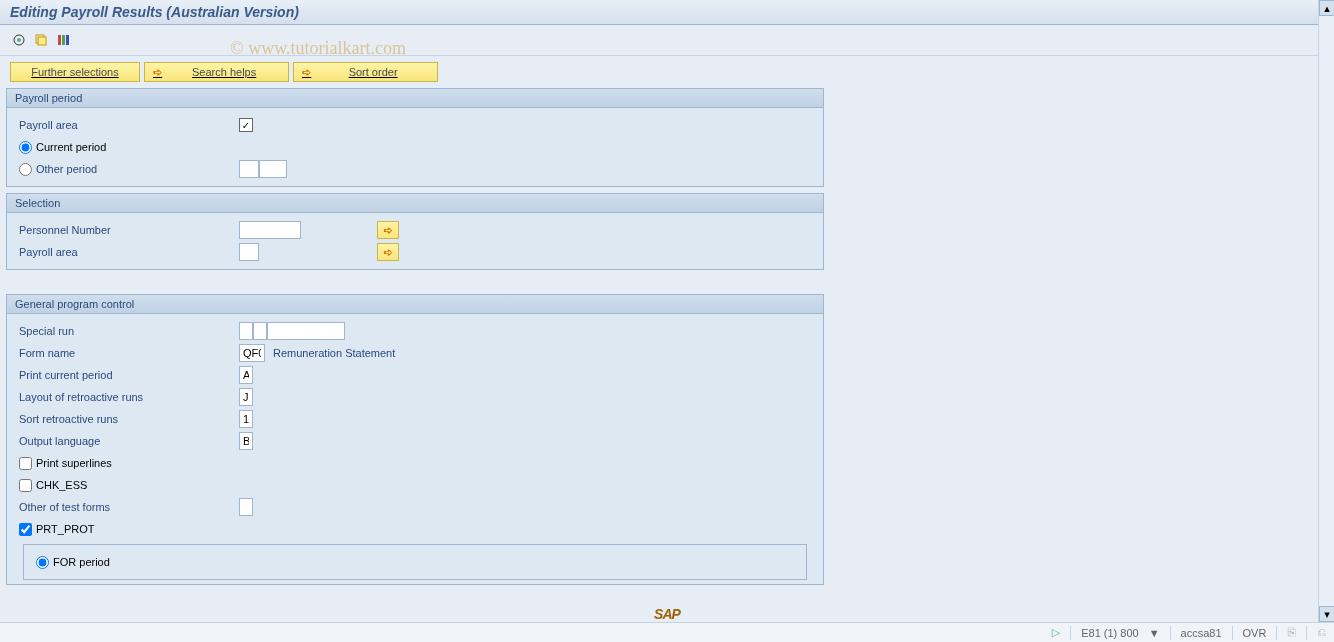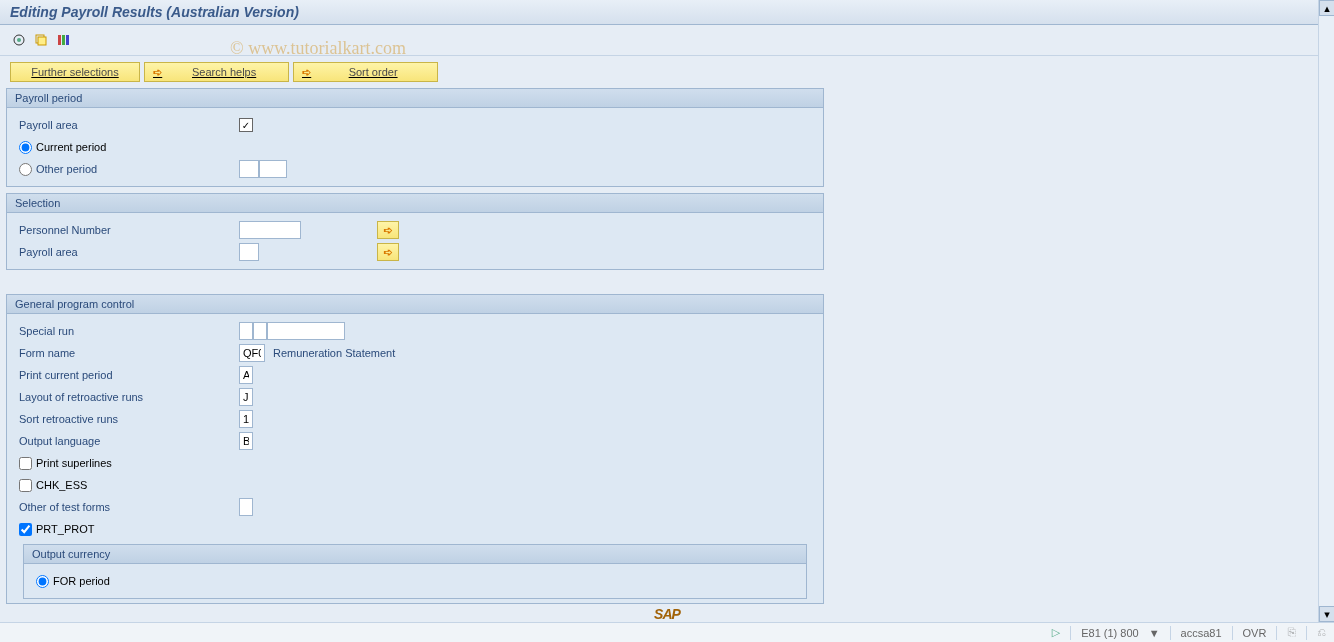--- a/index.html
+++ b/index.html
@@ -199,21 +199,20 @@
         <input class="text-input w-tiny" style="">
       </div>
       <div class="form-row">
         <label style="display:flex;align-items:center">
           <input type="checkbox" class="checkbox-input" checked="" style="">
           <span>PRT_PROT</span>
         </label>
       </div>
 
       <div class="nested-group">
-        <div class="group-header">Output currency</div>
         <div class="group-body">
           <div class="form-row">
             <label style="display:flex;align-items:center">
               <input type="radio" name="currency" class="radio-input" checked="" style="">
               <span>FOR period</span>
             </label>
           </div>
         </div>
       </div>
 

